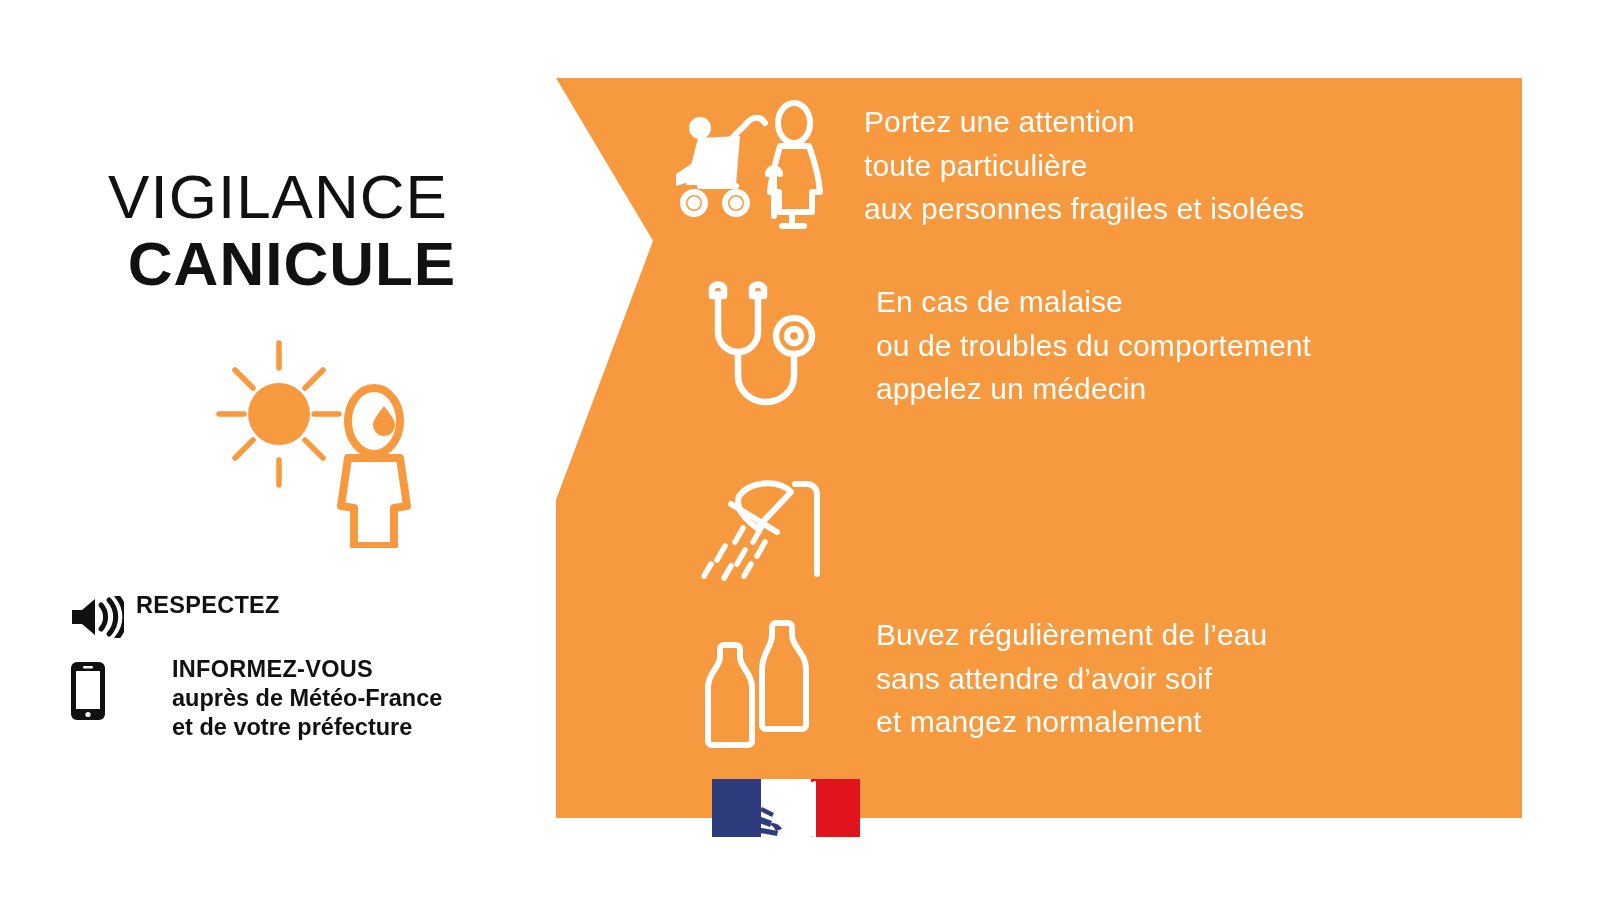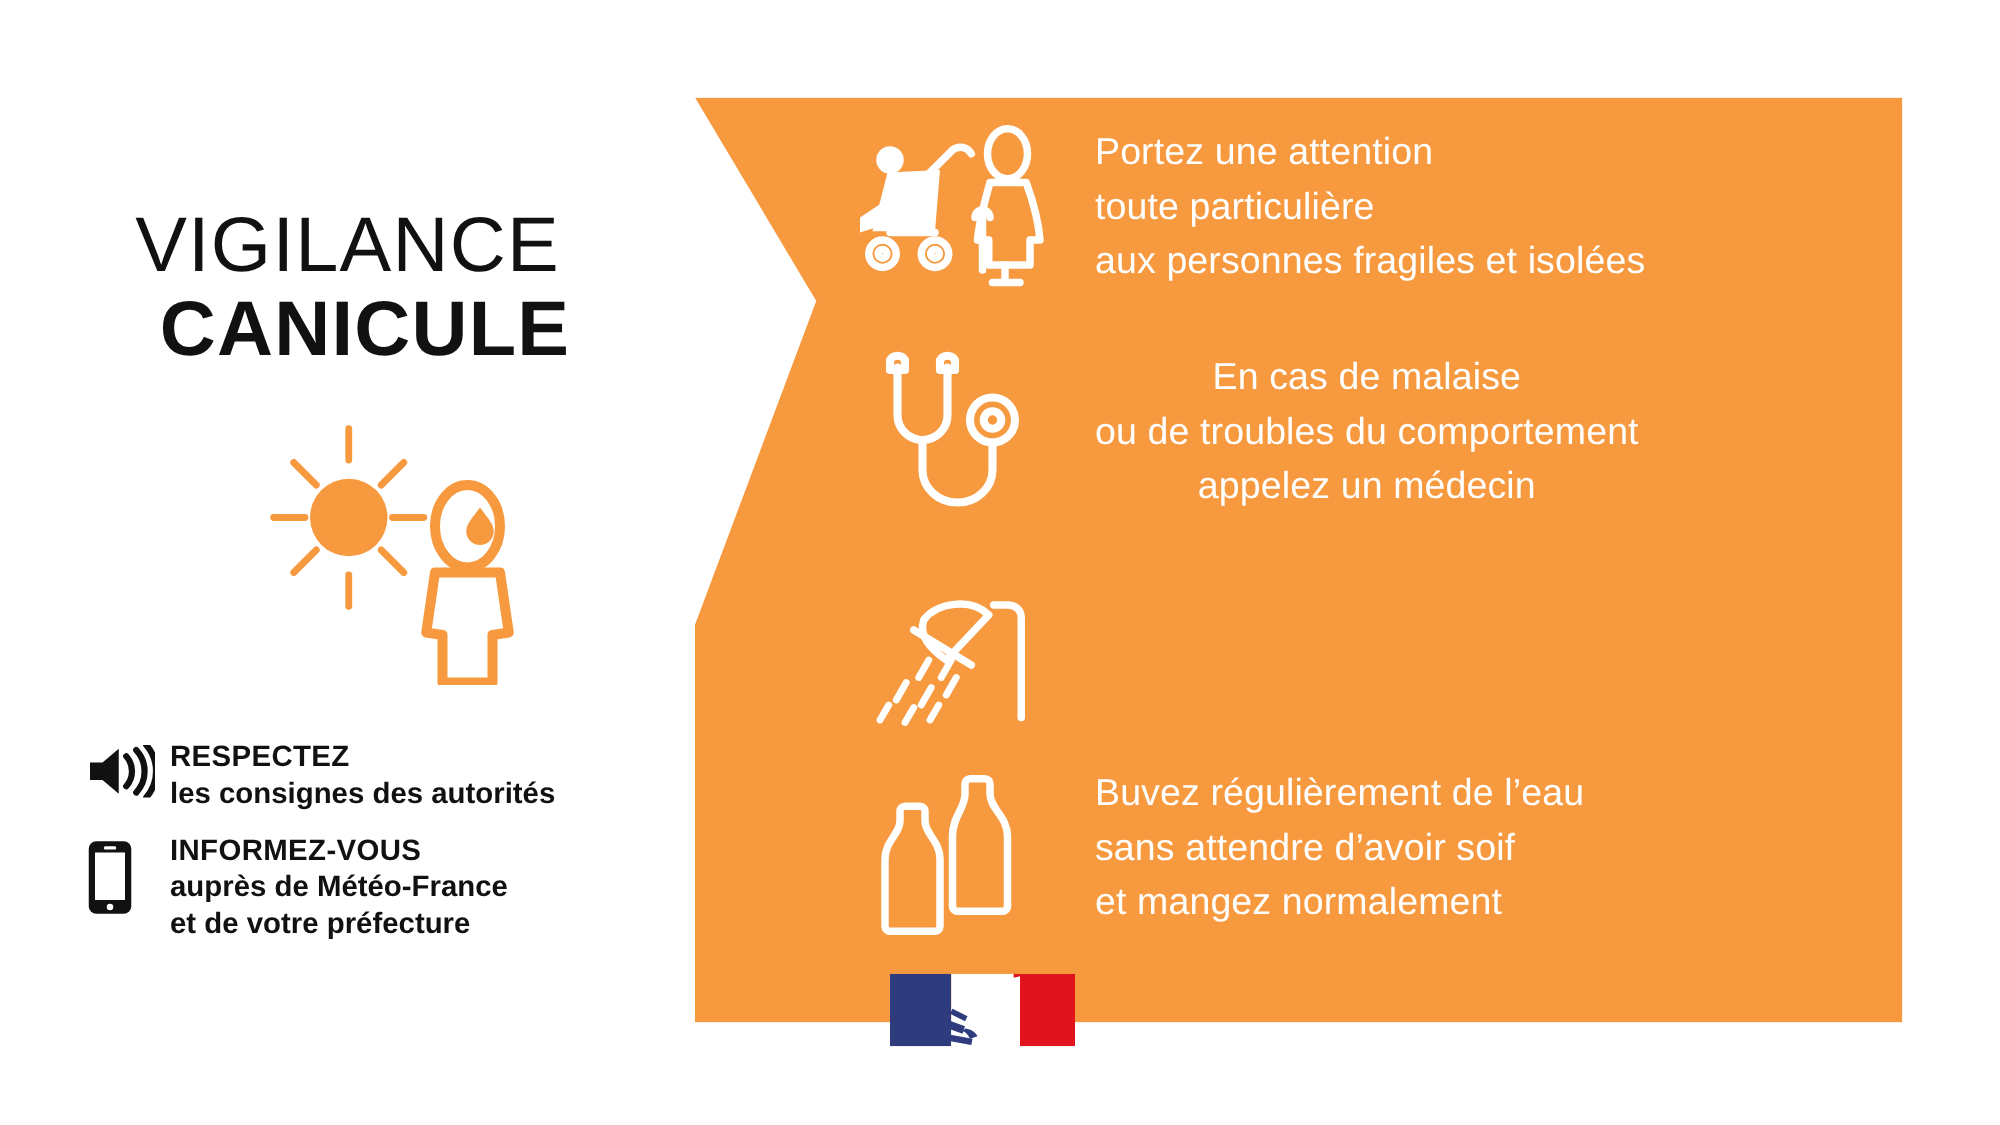--- a/index.html
+++ b/index.html
@@ -16,37 +16,37 @@
   #title-line2 { font-size:62px; font-weight:700; letter-spacing:1px; color:#111; line-height:1.14;padding-left:28px; }
 
   #sun-person-icon { position:absolute; left:197px; top:338px; width:230px; height:210px; }
 
   #advice-block { position:absolute; left:68px; top:592px; width:470px; }
   .advice-row { display:flex; align-items:flex-start; margin-bottom:14px; }
   .advice-ico { flex:0 0 68px; display:flex; justify-content:flex-start; padding-top:4px; }
   .advice-txt { flex:1; }
   .advice-head { font-size:23.5px; font-weight:700; letter-spacing:.3px; color:#111; line-height:1.18; }
   .advice-sub { font-size:23.5px; font-weight:700; color:#111; line-height:1.25; }
-  #advice-row-inform { margin-top:18px; }
+  #advice-row-inform { margin-top:18px;gap:36px; }
 
   
   #orange-panel {
     position:absolute; left:556px; top:78px; width:966px; height:740px;
     background:#F7993E;
     clip-path: polygon(0 0, 100% 0, 100% 100%, 0 100%, 0 57%, 97px 22%, 0 0);
   }
   #panel-rows { position:absolute; left:0; top:0; width:966px; height:740px; }
 
   .panel-row { position:absolute; display:flex; align-items:flex-start; }
   .row-icon { flex:0 0 230px; display:flex; justify-content:center; }
   .row-text { color:#ffffff; font-size:30px; line-height:1.45; font-weight:400; letter-spacing:.1px; }
   .row-text .ln { display:block; white-space:nowrap; }
 
-  #row-fragiles { left:90px; top:22px;  }
-  #row-malaise  { left:90px; top:202px;text-align:center; }
+  #row-fragiles { left:78px; top:22px;  }
+  #row-malaise  { left:90px; top:202px; }
   #row-mouiller { left:90px; top:388px; }
   #row-boire    { left:90px; top:535px; }
 
   
   #republique-logo { position:absolute; left:712px; top:779px; width:148px; height:58px; }
 </style>
 </head>
 <body>
 
 <div id="canvas">
@@ -83,21 +83,20 @@
         <div class="advice-ico">
           <svg width="56" height="42" viewBox="0 0 56 42">
             <path d="M4 14 L14 14 L27 3 L27 39 L14 28 L4 28 Z" fill="#111"></path>
             <path d="M33 9 a18 18 0 0 1 0 24" stroke="#111" stroke-width="5" fill="none" stroke-linecap="round"></path>
             <path d="M41 4 a25 25 0 0 1 0 34" stroke="#111" stroke-width="5" fill="none" stroke-linecap="round"></path>
             <path d="M49 0 a32 32 0 0 1 0 42" stroke="#111" stroke-width="5" fill="none" stroke-linecap="round"></path>
           </svg>
         </div>
         <div class="advice-txt">
           <div class="advice-head">RESPECTEZ</div>
-          <div class="advice-sub">les consignes des autorités</div>
         </div>
       </div>
 
       <div class="advice-row" id="advice-row-inform">
         <div class="advice-ico">
           <svg width="40" height="62" viewBox="0 0 40 62">
             <rect x="3" y="2" width="34" height="58" rx="6" fill="#111"></rect>
             <rect x="8" y="11" width="24" height="38" fill="#fff"></rect>
             <rect x="15" y="6" width="10" height="2.6" rx="1.3" fill="#fff"></rect>
             <circle cx="20" cy="54.5" r="2.6" fill="#fff"></circle>

